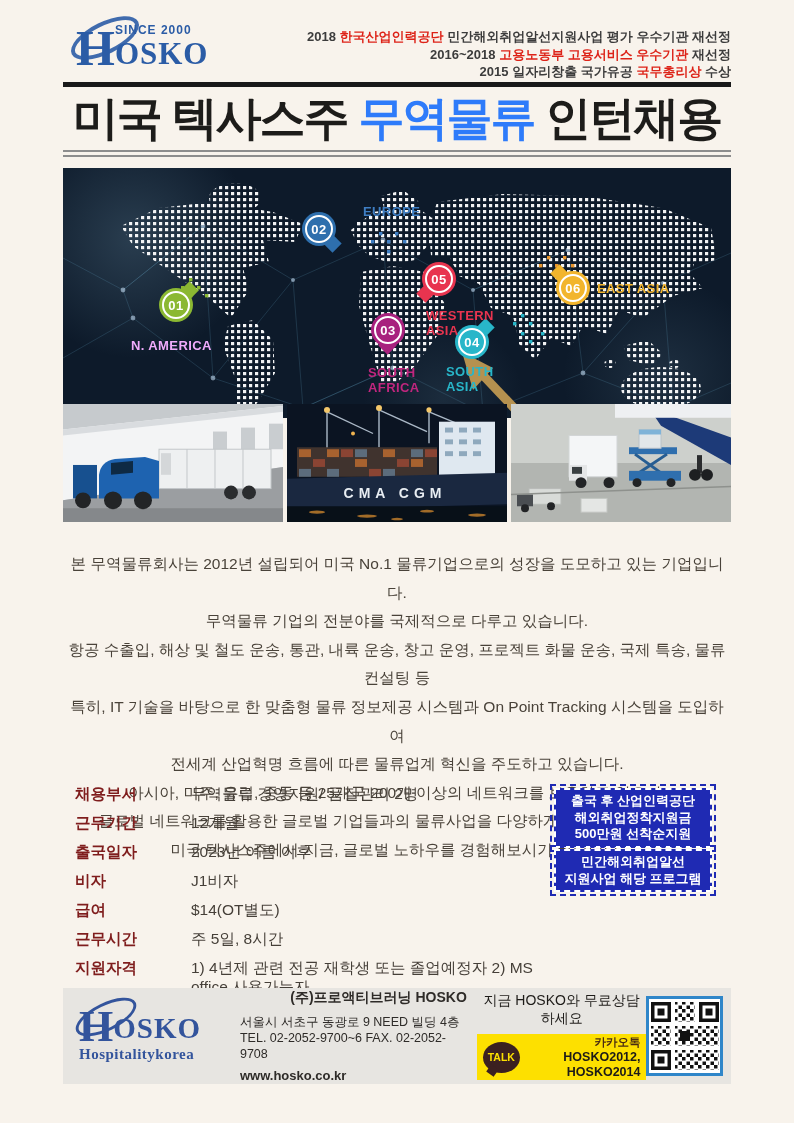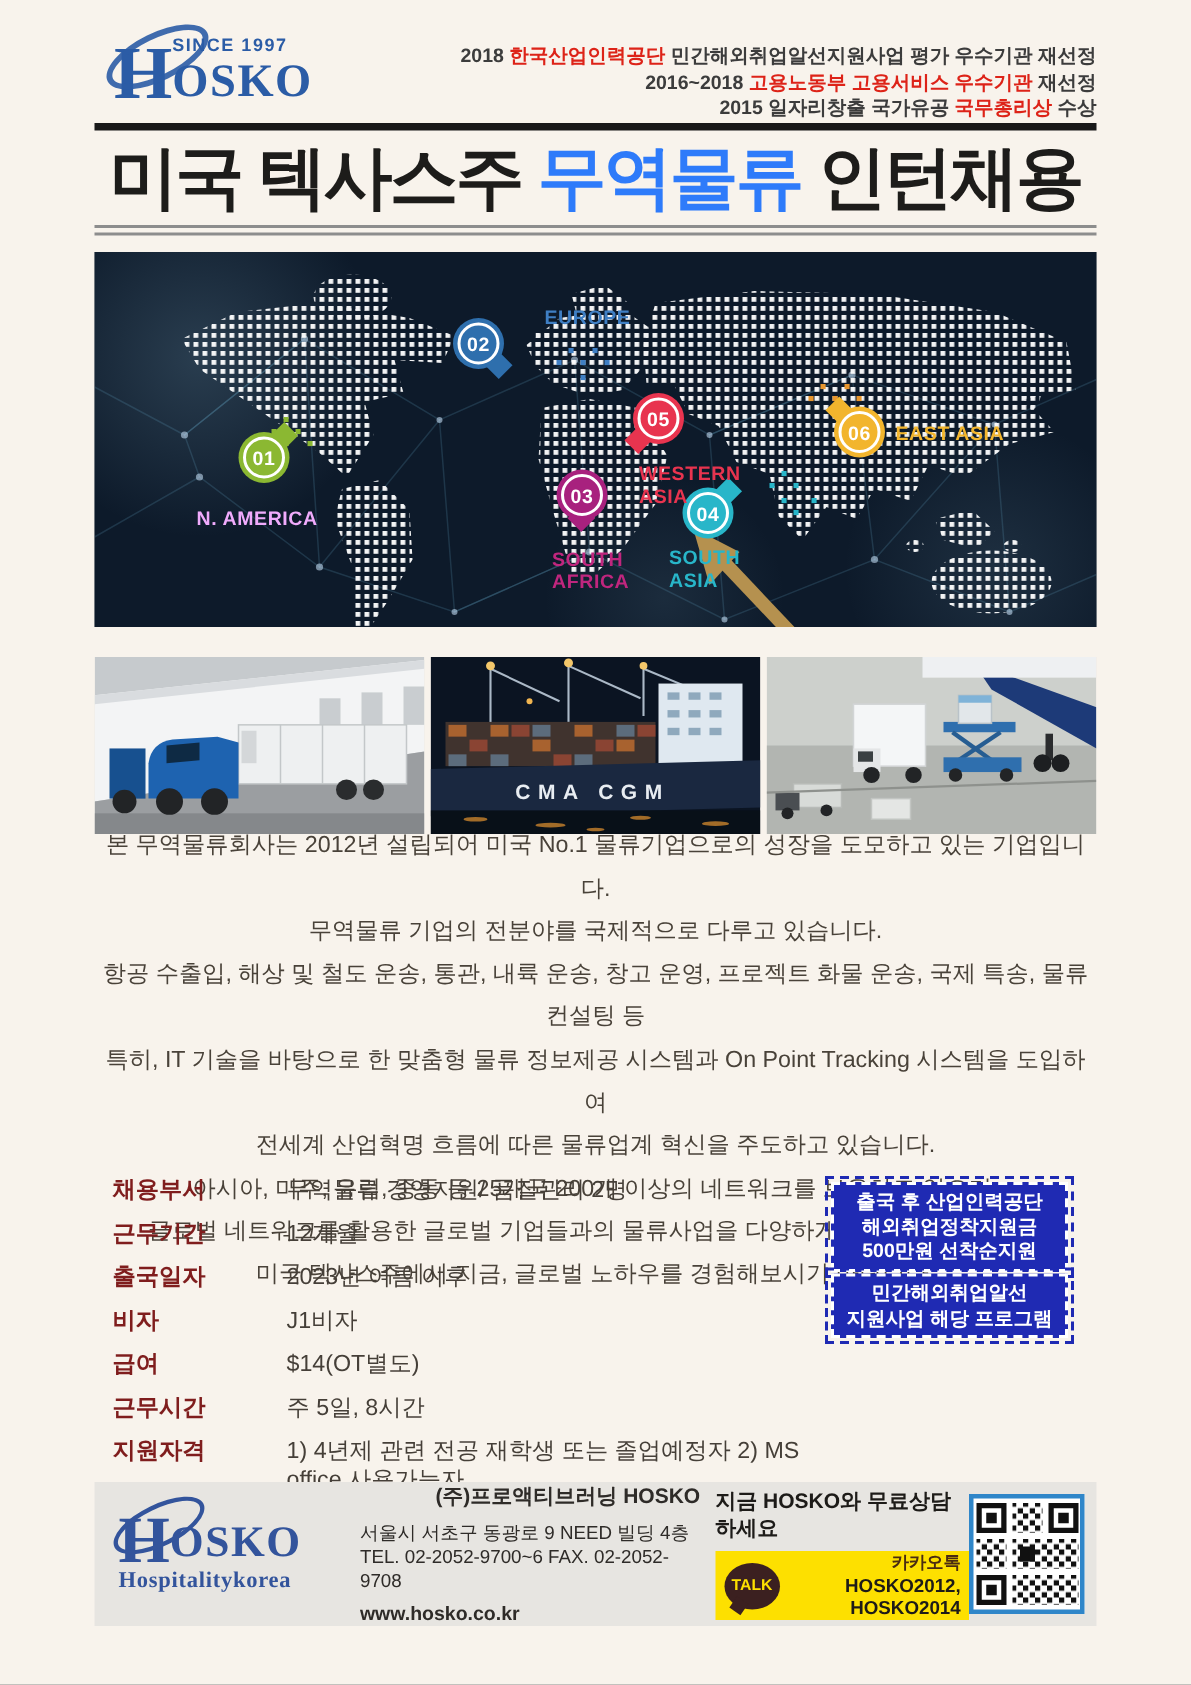--- a/index.html
+++ b/index.html
@@ -29,21 +29,21 @@
   .map{position:absolute;left:63px;top:168px;width:668px;height:250px;background:#0d1a2a;overflow:hidden;}
   .map svg{position:absolute;left:0;top:0;}
   .pin{position:absolute;width:34px;height:34px;border-radius:50%;background:var(--c);z-index:3;}
   .pin .tail{position:absolute;width:13px;height:13px;background:var(--c);transform:rotate(45deg);}
   .pin .ring{position:absolute;inset:3px;border:2px solid #fff;border-radius:50%;display:flex;
         align-items:center;justify-content:center;color:#fff;font-weight:800;font-size:13px;letter-spacing:.5px;}
   .map-label{position:absolute;font-weight:800;font-size:13px;letter-spacing:.4px;z-index:3;
         white-space:pre-line;line-height:15px;}
 
   
-  .photos{position:absolute;left:63px;top:438px;width:668px;height:134px;display:flex;gap:4px;}
+  .photos{position:absolute;left:63px;top:404px;width:668px;height:134px;display:flex;gap:4px;}
   .photos figure{margin:0;flex:1;overflow:hidden;}
   .photos svg{display:block;width:100%;height:118px;}
 
   
   .intro{position:absolute;left:63px;top:550px;width:668px;text-align:center;font-size:15.5px;
         line-height:28.6px;color:#494239;font-weight:500;}
   .intro p{margin:0;}
 
   
   .details{position:absolute;left:75px;top:784px;width:478px;font-size:15.5px;color:#453f38;}
@@ -65,42 +65,42 @@
   .flogo .swoosh{position:absolute;left:-6px;top:-6px;width:60px;height:22px;border:3.5px solid #33549c;
         border-radius:50%;transform:rotate(-26deg);}
   .flogo .bigH{font-family:"Liberation Serif","DejaVu Serif",serif;font-weight:bold;font-size:44px;line-height:36px;}
   .flogo .osko{font-family:"Liberation Serif","DejaVu Serif",serif;font-weight:bold;font-size:29px;letter-spacing:1px;}
   .flogo .sub{font-family:"Liberation Serif","DejaVu Serif",serif;font-weight:bold;font-size:15px;margin-top:1px;letter-spacing:.5px;}
   .fcompany{margin-left:18px;width:238px;color:#2e2b28;}
   .fcompany .co{font-weight:800;font-size:14px;margin-bottom:7px;text-align:right;}
   .fcompany .ad,.fcompany .tf{font-size:12.5px;line-height:16px;}
   .fcompany .web{font-weight:800;font-size:13px;margin-top:6px;}
   .fconsult{margin-left:10px;width:178px;}
-  .fconsult .ct{font-size:14px;font-weight:700;color:#1d1b18;text-align:left;margin-bottom:6px;}
+  .fconsult .ct{font-size:14px;font-weight:400;color:#1d1b18;text-align:center;margin-bottom:6px;}
   .kbox{background:#fde000;height:46px;display:flex;align-items:center;padding:0 6px;}
   .kbubble{position:relative;flex:none;width:37px;height:31px;background:#3b2020;border-radius:50%;
         display:flex;align-items:center;justify-content:center;color:#fde000;font-size:10.5px;font-weight:800;}
   .kbubble:after{content:"";position:absolute;left:5px;bottom:-2px;width:9px;height:9px;background:#3b2020;
         transform:rotate(35deg);}
   .ktxt{margin-left:7px;line-height:15px;text-align:right;}
   .ktxt .ks{font-size:11.5px;font-weight:800;color:#4a2c12;}
   .ktxt .ki{font-size:12.5px;font-weight:800;color:#1d1b18;}
   .fqr{margin-left:auto;margin-right:8px;width:80px;height:80px;background:#fff;
         border:3px solid #2f86c9;box-sizing:border-box;display:flex;align-items:center;justify-content:center;}
 </style>
 </head>
 <body>
 
 <div class="page">
 
   <div class="hlogo">
     <span class="swoosh"></span>
     <span class="bigH">H</span>
     <span class="stack">
-      <span class="since">SINCE 1997</span>
+      <span class="since">SINCE 2000</span>
       <span class="osko">OSKO</span>
     </span>
   </div>
 
   <div class="awards">
     <div><span>2018 </span><span class="red">한국산업인력공단</span><span> 민간해외취업알선지원사업 평가 우수기관 재선정</span></div>
     <div><span>2016~2018 </span><span class="red">고용노동부 고용서비스 우수기관</span><span> 재선정</span></div>
     <div><span>2015 일자리창출 국가유공 </span><span class="red">국무총리상</span><span> 수상</span></div>
   </div>
 

